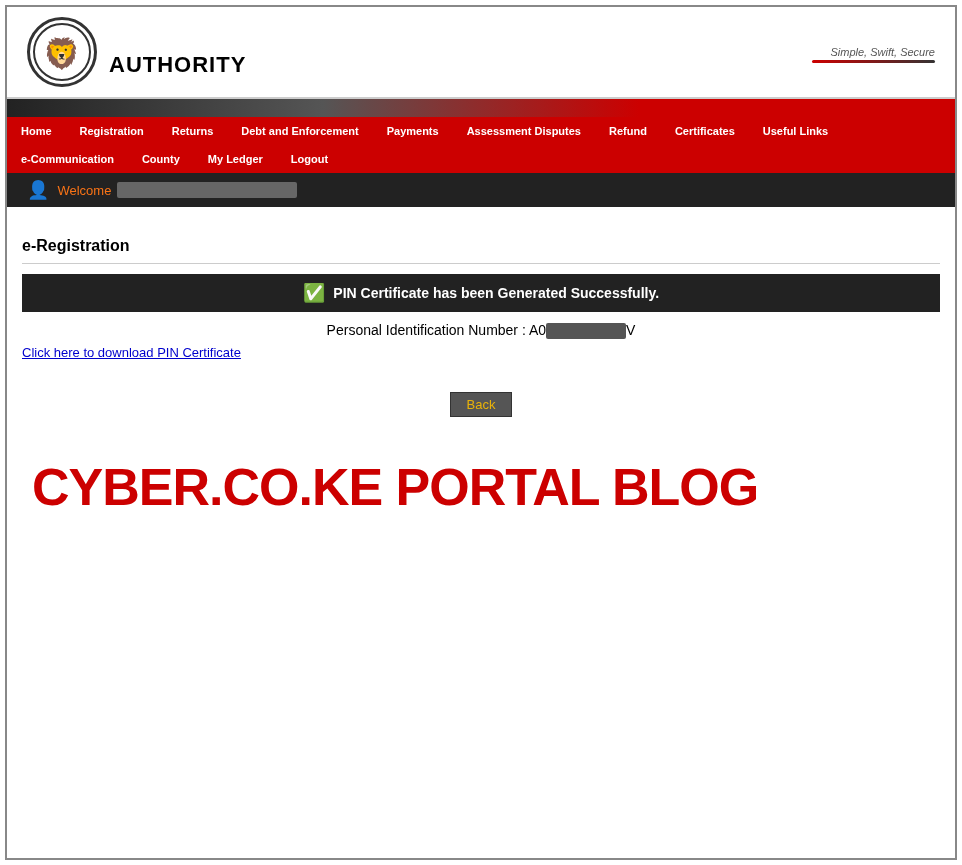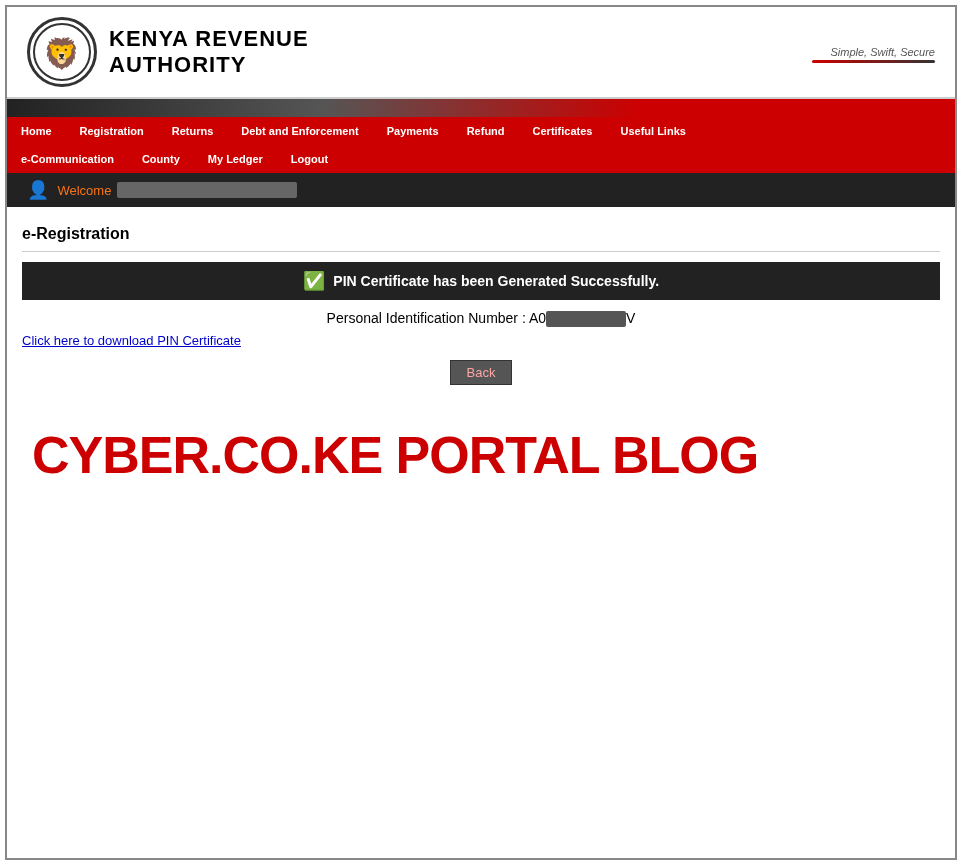--- a/index.html
+++ b/index.html
@@ -135,20 +135,21 @@
       padding: 10px 15px;
       background: #fff;
     }
     .page-title {
       font-size: 16px;
       font-weight: bold;
       color: #000;
       padding: 8px 0;
       border-bottom: 1px solid #ccc;
       margin-bottom: 10px;
+      margin-top: 12px;
     }
 
     
     .success-box {
       background: #222;
       color: #fff;
       padding: 8px 15px;
       text-align: center;
       font-size: 14px;
       font-weight: bold;
@@ -188,25 +189,26 @@
       margin-bottom: 12px;
       cursor: pointer;
     }
 
     .back-btn-row {
       text-align: center;
       margin-bottom: 20px;
     }
     .back-btn {
       background: #555;
-      color: #fca5a5;
+      color: #eab308;
       border: 1px solid #333;
       padding: 4px 16px;
       font-size: 13px;
       cursor: pointer;
+      margin-top: 20px;
     }
 
     
     .watermark {
       color: #cc0000;
       font-size: 52px;
       font-weight: 900;
       letter-spacing: -1px;
       padding: 20px 10px;
       font-family: Arial Black, Arial, sans-serif;
@@ -227,39 +229,40 @@
   <div class="header">
     <div class="header-left">
       <div class="kra-logo-circle">
         <svg width="60" height="60" viewBox="0 0 60 60">
 
           <circle cx="30" cy="30" r="28" fill="none" stroke="#333" stroke-width="2"></circle>
           <text x="30" y="42" text-anchor="middle" font-size="30" fill="#333">🦁</text>
         </svg>
       </div>
       <div class="kra-text">
-        <h1><span>Kenya Revenue</span><br><span>Authority</span></h1>
+        <h1><br><span>Authority</span></h1>
       </div>
     </div>
     <div class="itax-logo">
       <div class="itax-swoosh">
         <div class="itax-tagline">Simple, Swift, Secure</div>
       </div>
     </div>
   </div>
 
   <div class="black-bar"></div>
 
   <nav class="nav-bar">
     <div class="nav-row-1">
       <a>Home</a>
       <a>Registration</a>
       <a>Returns</a>
       <a>Debt and Enforcement</a>
       <a>Payments</a>
+      <a>Assessment Disputes</a>
       <a>Refund</a>
       <a>Certificates</a>
       <a>Useful Links</a>
     </div>
     <div class="nav-row-2">
       <a>e-Communication</a>
       <a>County</a>
       <a>My Ledger</a>
       <a>Logout</a>
     </div>

